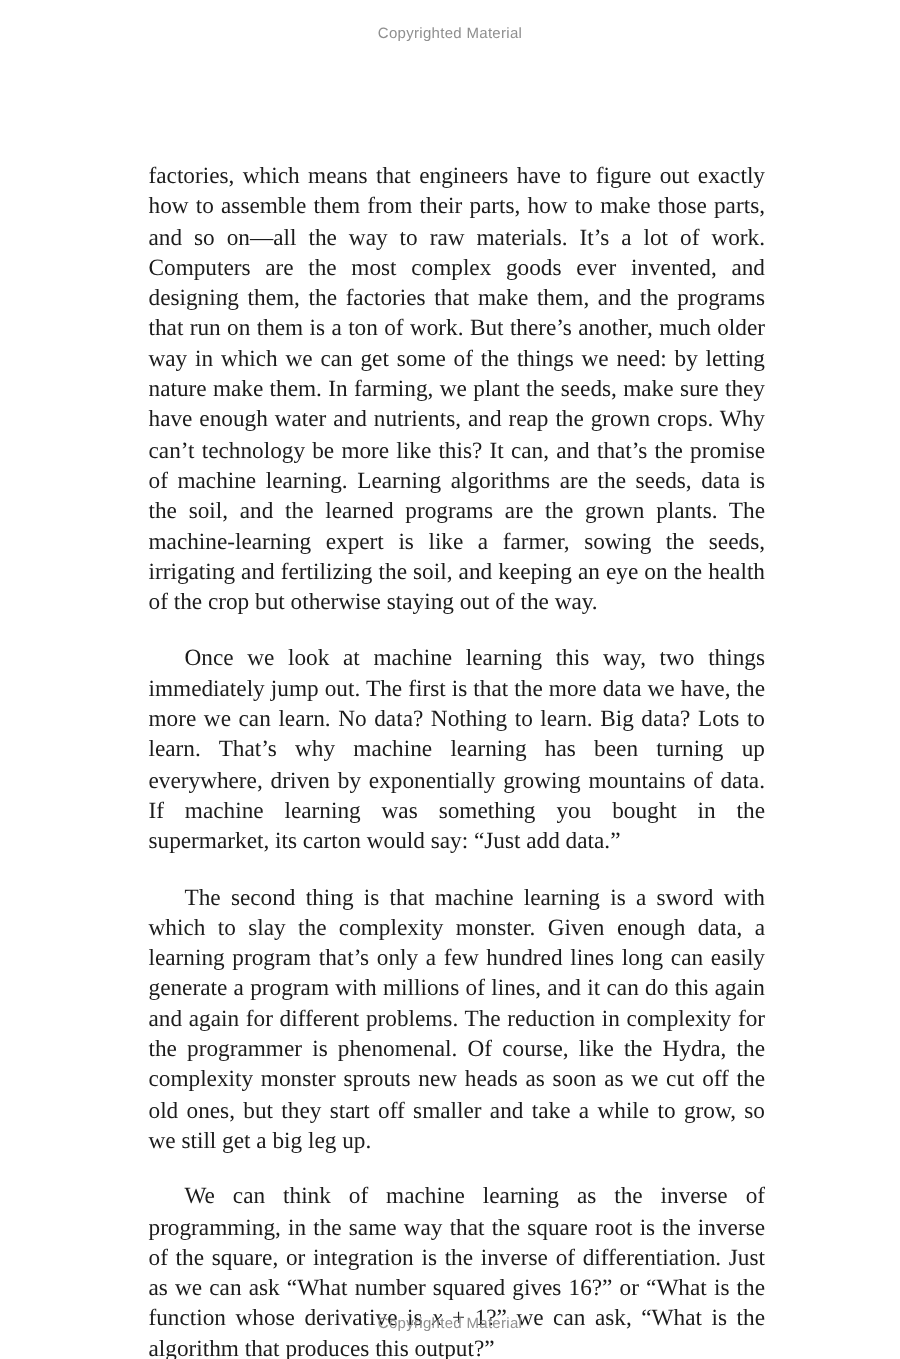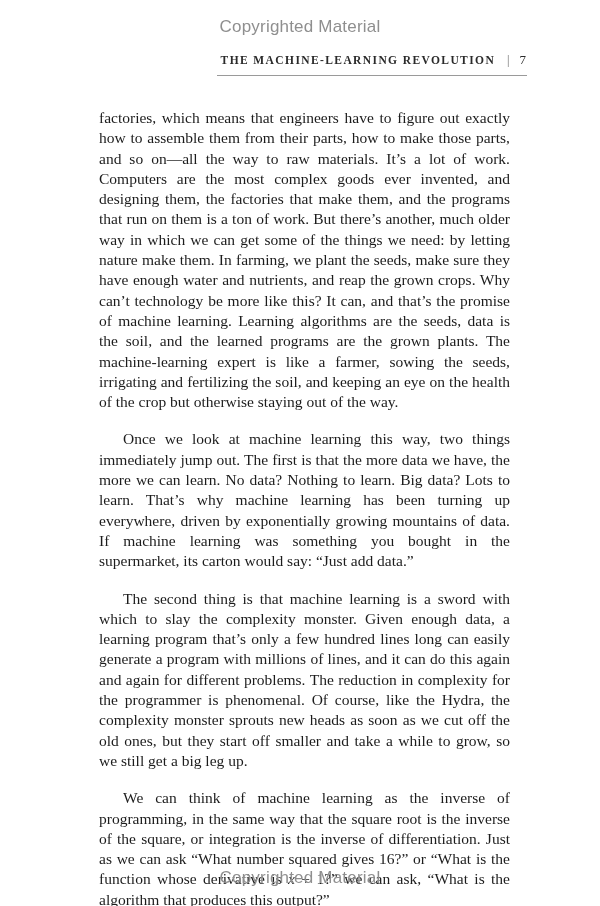--- a/index.html
+++ b/index.html
@@ -13,21 +13,21 @@
     height: 906px;
     background: #ffffff;
     overflow: hidden;
     font-family: "Liberation Serif", serif;
     color: #1c1c1c;
   }
   .notice {
     width: 100%;
     text-align: center;
     font-family: "Liberation Sans", sans-serif;
-    font-size: 17px;
+    font-size: 10px;
     color: #8f8f8f;
     letter-spacing: 0.2px;
   }
   .notice.top {
     position: absolute;
     top: 17px;
     left: 0;
   }
   .notice.bottom {
     position: absolute;
@@ -86,25 +86,20 @@
     font-style: italic;
   }
 </style>
 </head>
 <body>
 
 <div class="page">
 
   <div class="notice top">Copyrighted Material</div>
 
-  <div class="running-header">
-    <span class="header-inner">
-      <span class="chapter-title">THE MACHINE-LEARNING REVOLUTION</span><span class="header-sep">|</span><span class="page-number">7</span>
-    </span>
-  </div>
 
   <div class="body-text">
     <p class="no-indent">factories, which means that engineers have to figure out exactly how to assemble them from their parts, how to make those parts, and so on—all the way to raw materials. It’s a lot of work. Computers are the most complex goods ever invented, and designing them, the factories that make them, and the programs that run on them is a ton of work. But there’s another, much older way in which we can get some of the things we need: by letting nature make them. In farming, we plant the seeds, make sure they have enough water and nutrients, and reap the grown crops. Why can’t technology be more like this? It can, and that’s the promise of machine learning. Learning algorithms are the seeds, data is the soil, and the learned programs are the grown plants. The machine-learning expert is like a farmer, sowing the seeds, irrigating and fertilizing the soil, and keeping an eye on the health of the crop but otherwise staying out of the way.</p>
     <p class="indent">Once we look at machine learning this way, two things immediately jump out. The first is that the more data we have, the more we can learn. No data? Nothing to learn. Big data? Lots to learn. That’s why machine learning has been turning up everywhere, driven by exponentially growing mountains of data. If machine learning was something you bought in the supermarket, its carton would say: “Just add data.”</p>
     <p class="indent">The second thing is that machine learning is a sword with which to slay the complexity monster. Given enough data, a learning program that’s only a few hundred lines long can easily generate a program with millions of lines, and it can do this again and again for different problems. The reduction in complexity for the programmer is phenomenal. Of course, like the Hydra, the complexity monster sprouts new heads as soon as we cut off the old ones, but they start off smaller and take a while to grow, so we still get a big leg up.</p>
     <p class="indent"><span>We can think of machine learning as the inverse of programming, in the same way that the square root is the inverse of the square, or integration is the inverse of differentiation. Just as we can ask “What number squared gives 16?” or “What is the function whose derivative is </span><i>x</i><span> + 1?” we can ask, “What is the algorithm that produces this output?”</span></p>
   </div>
 
   <div class="notice bottom">Copyrighted Material</div>
 

